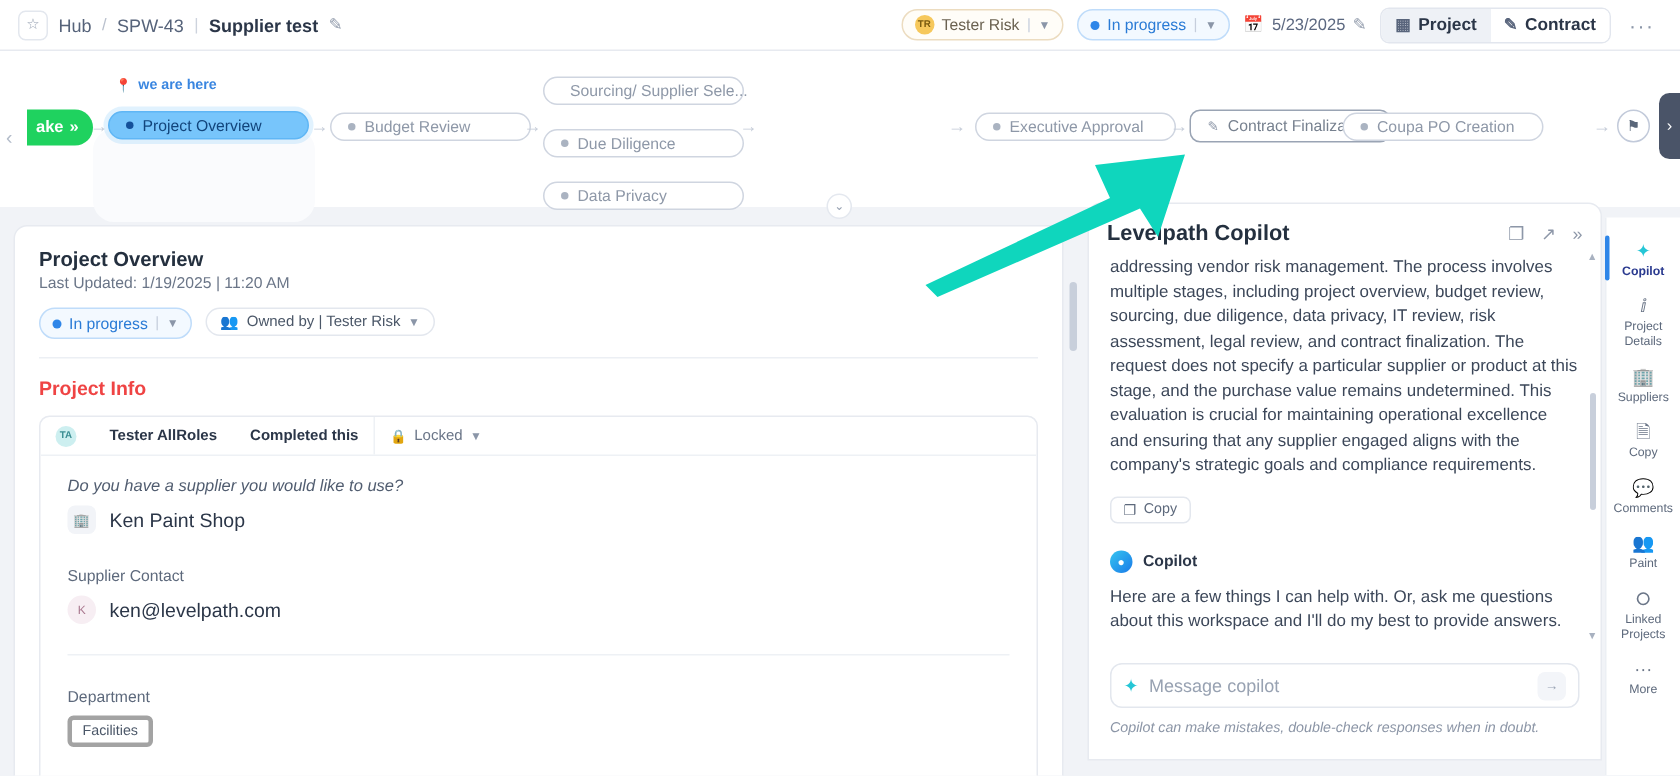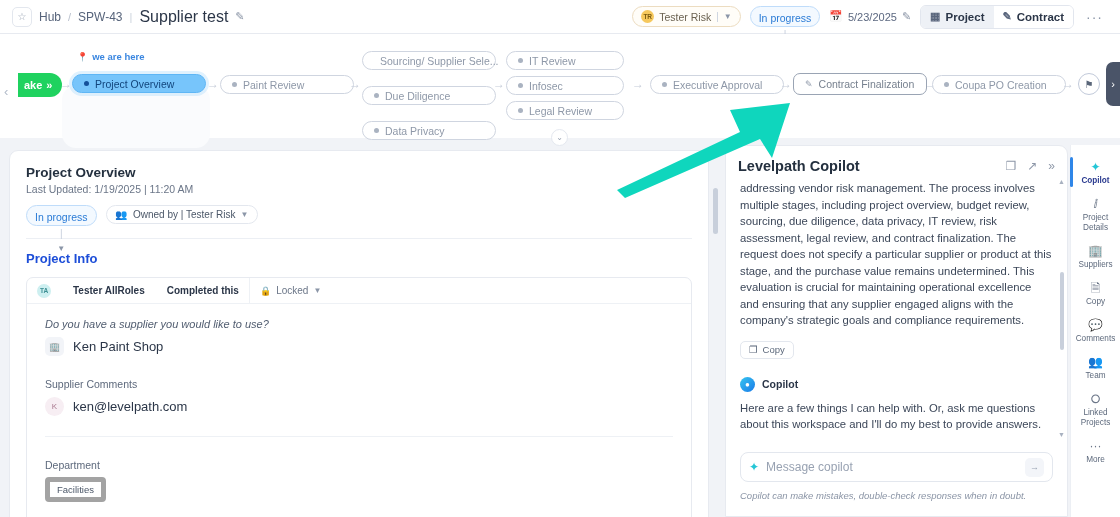--- a/index.html
+++ b/index.html
@@ -21,33 +21,33 @@
   }
   .crumbs { display: flex; align-items: center; gap: 7px; font-size: 12px; }
   .star-btn {
     width: 20px; height: 20px; border: 1px solid #e3e7ee; border-radius: 5px;
     display: flex; align-items: center; justify-content: center; background: #fff;
     color: #9aa4b4; font-size: 10px; line-height: 1;
   }
   .crumb-link { color: #56637a; font-size: 12px; }
   .crumb-sep { color: #b9c0cd; font-size: 11px; }
   .crumb-pipe { color: #cdd3dd; font-size: 11px; }
-  .crumb-current { color: #2b3648; font-size: 16px; font-weight: normal; }
+  .crumb-current { color: #2b3648; font-size: 12px; font-weight: bold; }
   .pencil { color: #8d97a8; font-size: 11px; }
 
   .topbar-right {
     margin-left: auto; display: flex; align-items: center; gap: 9px; padding-right: 2px;
   }
   .pill {
     display: inline-flex; align-items: center; gap: 5px;
     height: 21px; padding: 0 8px; border-radius: 11px;
     font-size: 10.5px; border: 1px solid #e4e8ef; background: #fff;
   }
   .pill.user { border-color: #ecdcc0; background: #fffdf8; color: #6b6251; }
-  .pill.status { border-color: #bfdcfa; background: #f3f9ff; color: #2a7bd6; flex-direction: column; }
+  .pill.status { border-color: #bfdcfa; background: #f3f9ff; color: #2a7bd6; }
   .avatar-mini {
     width: 13px; height: 13px; border-radius: 50%;
     background: #f6c85c; color: #7a5b10; font-size: 6.5px; font-weight: bold;
     display: flex; align-items: center; justify-content: center;
   }
   .dot-blue { width: 6px; height: 6px; border-radius: 50%; background: #2f86e8; display:inline-block; }
   .sep-bar { color: #c6cedc; font-size: 10px; }
   .chev { color: #8b96a8; font-size: 8px; }
   .date-wrap { display: flex; align-items: center; gap: 5px; font-size: 11px; color: #5c6880; }
   .cal-ico { font-size: 11px; color: #8b96a8; }
@@ -131,21 +131,21 @@
   .lc-pad { padding: 14px 16px 0 16px; }
   .lc-title { font-size: 13.5px; font-weight: bold; color: #24303f; }
   .lc-sub { font-size: 10.5px; color: #6b7governance; color: #6b7688; margin-top: 3px; }
   .lc-chips { display: flex; gap: 9px; margin-top: 10px; }
   .ownpill {
     display: inline-flex; align-items: center; gap: 5px; height: 19px; padding: 0 9px;
     border-radius: 10px; border: 1px solid #e3e7ee; background: #fff;
     font-size: 10px; color: #4b5768;
   }
   .divider { height: 1px; background: #eceff4; margin: 12px 0 0 0; }
-  .sec-title { font-size: 13px; font-weight: bold; color: #1d4ed8; margin-top: 12px; }
+  .sec-title { font-size: 13px; font-weight: bold; color: #ef4444; margin-top: 12px; }
 
   .qcard {
     margin: 11px 16px 0 16px; border: 1px solid #e7eaf0; border-radius: 7px;
     background: #fff; height: 300px; position: relative; overflow: hidden;
   }
   .qhead { display: flex; align-items: center; height: 26px; border-bottom: 1px solid #eef1f5; }
   .qhead-l {
     display: flex; align-items: center; gap: 22px; padding: 0 10px; height: 100%;
     border-right: 1px solid #eef1f5; font-size: 10px; color: #4b5768;
   }
@@ -163,28 +163,28 @@
     width: 19px; height: 19px; border-radius: 5px; background: #f2f4f8;
     display: flex; align-items: center; justify-content: center; font-size: 9px; color: #8a94a4;
   }
   .circ-ico {
     width: 19px; height: 19px; border-radius: 50%; background: #f7eef3;
     display: flex; align-items: center; justify-content: center; font-size: 8px; color: #a9788f;
   }
   .ans-text { font-size: 13px; color: #2b3648; }
   .field-lbl { font-size: 10.5px; color: #5d697c; margin-top: 22px; }
   .tagbox {
-    display: inline-block; margin-top: 6px; padding: 2px 7px; border: 5px solid #a3a3a3;
+    display: inline-block; margin-top: 6px; padding: 2px 7px; border: 3px solid #a3a3a3;
     border-radius: 4px; font-size: 9.5px; color: #4b5768; background: #fff;
   }
   .hr-soft { height: 1px; background: #eef1f5; margin: 20px 0 0 0; }
 
   
   .copilot {
-    position: absolute; left: 725px; top: 145px; width: 343px; height: 372px;
+    position: absolute; left: 725px; top: 135px; width: 343px; height: 372px;
     background: #fff; border: 1px solid #e7eaf0; border-radius: 9px 9px 0 0;
   }
   .cp-head { display: flex; align-items: center; padding: 12px 12px 0 12px; }
   .cp-title { font-size: 14.5px; font-weight: bold; color: #24303f; }
   .cp-actions { margin-left: auto; display: flex; align-items: center; gap: 11px; color: #8d97a8; font-size: 12px; }
   .cp-scroll { position: relative; padding: 6px 14px 0 14px; height: 268px; overflow: hidden; }
   .cp-para { font-size: 11.3px; line-height: 16.5px; color: #3c4759; }
   .cp-para.clip { margin-top: -5px; }
   .copy-btn {
     display: inline-flex; align-items: center; gap: 5px; height: 18px; padding: 0 8px;
@@ -312,74 +312,60 @@
         <div class="chip current chip-w1">
           <span class="cdot"></span>
           <span>Project Overview</span>
         </div>
       </div>
       <div class="arrow-small" style="left:207px; top:43px;">→</div>
 
       <div class="stage-col" style="left:220px; top:41px;">
         <div class="chip chip-w1">
           <span class="cdot"></span>
-          <span>Paint Review</span>
+          <span>Budget Review</span>
         </div>
       </div>
       <div class="arrow-small" style="left:349px; top:43px;">→</div>
 
       <div class="stage-col" style="left:362px; top:17px;gap:16px;">
         <div class="chip chip-w1">
           <span class="cdot"></span>
           <span>Sourcing/ Supplier Sele...</span>
         </div>
         <div class="chip chip-w1">
           <span class="cdot"></span>
           <span>Due Diligence</span>
         </div>
         <div class="chip chip-w1">
           <span class="cdot"></span>
           <span>Data Privacy</span>
         </div>
       </div>
       <div class="arrow-small" style="left:493px; top:43px;">→</div>
 
-      <div class="stage-col" style="left:506px; top:17px;">
-        <div class="chip chip-w2">
-          <span class="cdot"></span>
-          <span>IT Review</span>
-        </div>
-        <div class="chip chip-w2">
-          <span class="cdot"></span>
-          <span>Infosec</span>
-        </div>
-        <div class="chip chip-w2">
-          <span class="cdot"></span>
-          <span>Legal Review</span>
-        </div>
-      </div>
       <div class="arrow-small" style="left:632px; top:43px;">→</div>
 
       <div class="stage-col" style="left:650px; top:41px;">
         <div class="chip chip-w1">
           <span class="cdot"></span>
           <span>Executive Approval</span>
         </div>
       </div>
       <div class="arrow-small" style="left:780px; top:43px;">→</div>
 
       <div class="stage-col" style="left:793px; top:39px;">
         <div class="chip focus chip-w1">
           <span style="font-size:9px;color:#8d97a8;">✎</span>
           <span>Contract Finalization</span>
         </div>
       </div>
       <div class="arrow-small" style="left:925px; top:43px;">→</div>
 
-      <div class="stage-col" style="left:932px; top:41px;">
+      <div class="stage-col" style="left:895px; top:41px;">
         <div class="chip chip-w1">
           <span class="cdot"></span>
           <span>Coupa PO Creation</span>
         </div>
       </div>
       <div class="arrow-small" style="left:1062px; top:43px;">→</div>
 
       <div class="flag-circle" style="left:1078px; top:39px;">⚑</div>
       <div class="edge-tab" style="left:1106px; top:28px;">›</div>
 
@@ -421,21 +407,21 @@
           <span class="chev">▼</span>
         </div>
       </div>
       <div class="qbody">
         <div class="q-label">Do you have a supplier you would like to use?</div>
         <div class="ans-row">
           <span class="sq-ico">🏢</span>
           <span class="ans-text">Ken Paint Shop</span>
         </div>
 
-        <div class="field-lbl">Supplier Comments</div>
+        <div class="field-lbl">Supplier Contact</div>
         <div class="ans-row">
           <span class="circ-ico">K</span>
           <span class="ans-text">ken@levelpath.com</span>
         </div>
 
         <div class="hr-soft"></div>
 
         <div class="field-lbl">Department</div>
         <div class="tagbox">Facilities</div>
 
@@ -503,21 +489,21 @@
     <div class="rail-item">
       <span class="rail-ico">🗎</span>
       <span class="rail-lbl">Copy</span>
     </div>
     <div class="rail-item">
       <span class="rail-ico">💬</span>
       <span class="rail-lbl">Comments</span>
     </div>
     <div class="rail-item">
       <span class="rail-ico">👥</span>
-      <span class="rail-lbl">Team</span>
+      <span class="rail-lbl">Paint</span>
     </div>
     <div class="rail-item">
       <span class="rail-ico">⭘</span>
       <span class="rail-lbl" style="white-space:pre-line;">Linked
 Projects</span>
     </div>
     <div class="rail-item">
       <span class="rail-ico">···</span>
       <span class="rail-lbl">More</span>
     </div>

